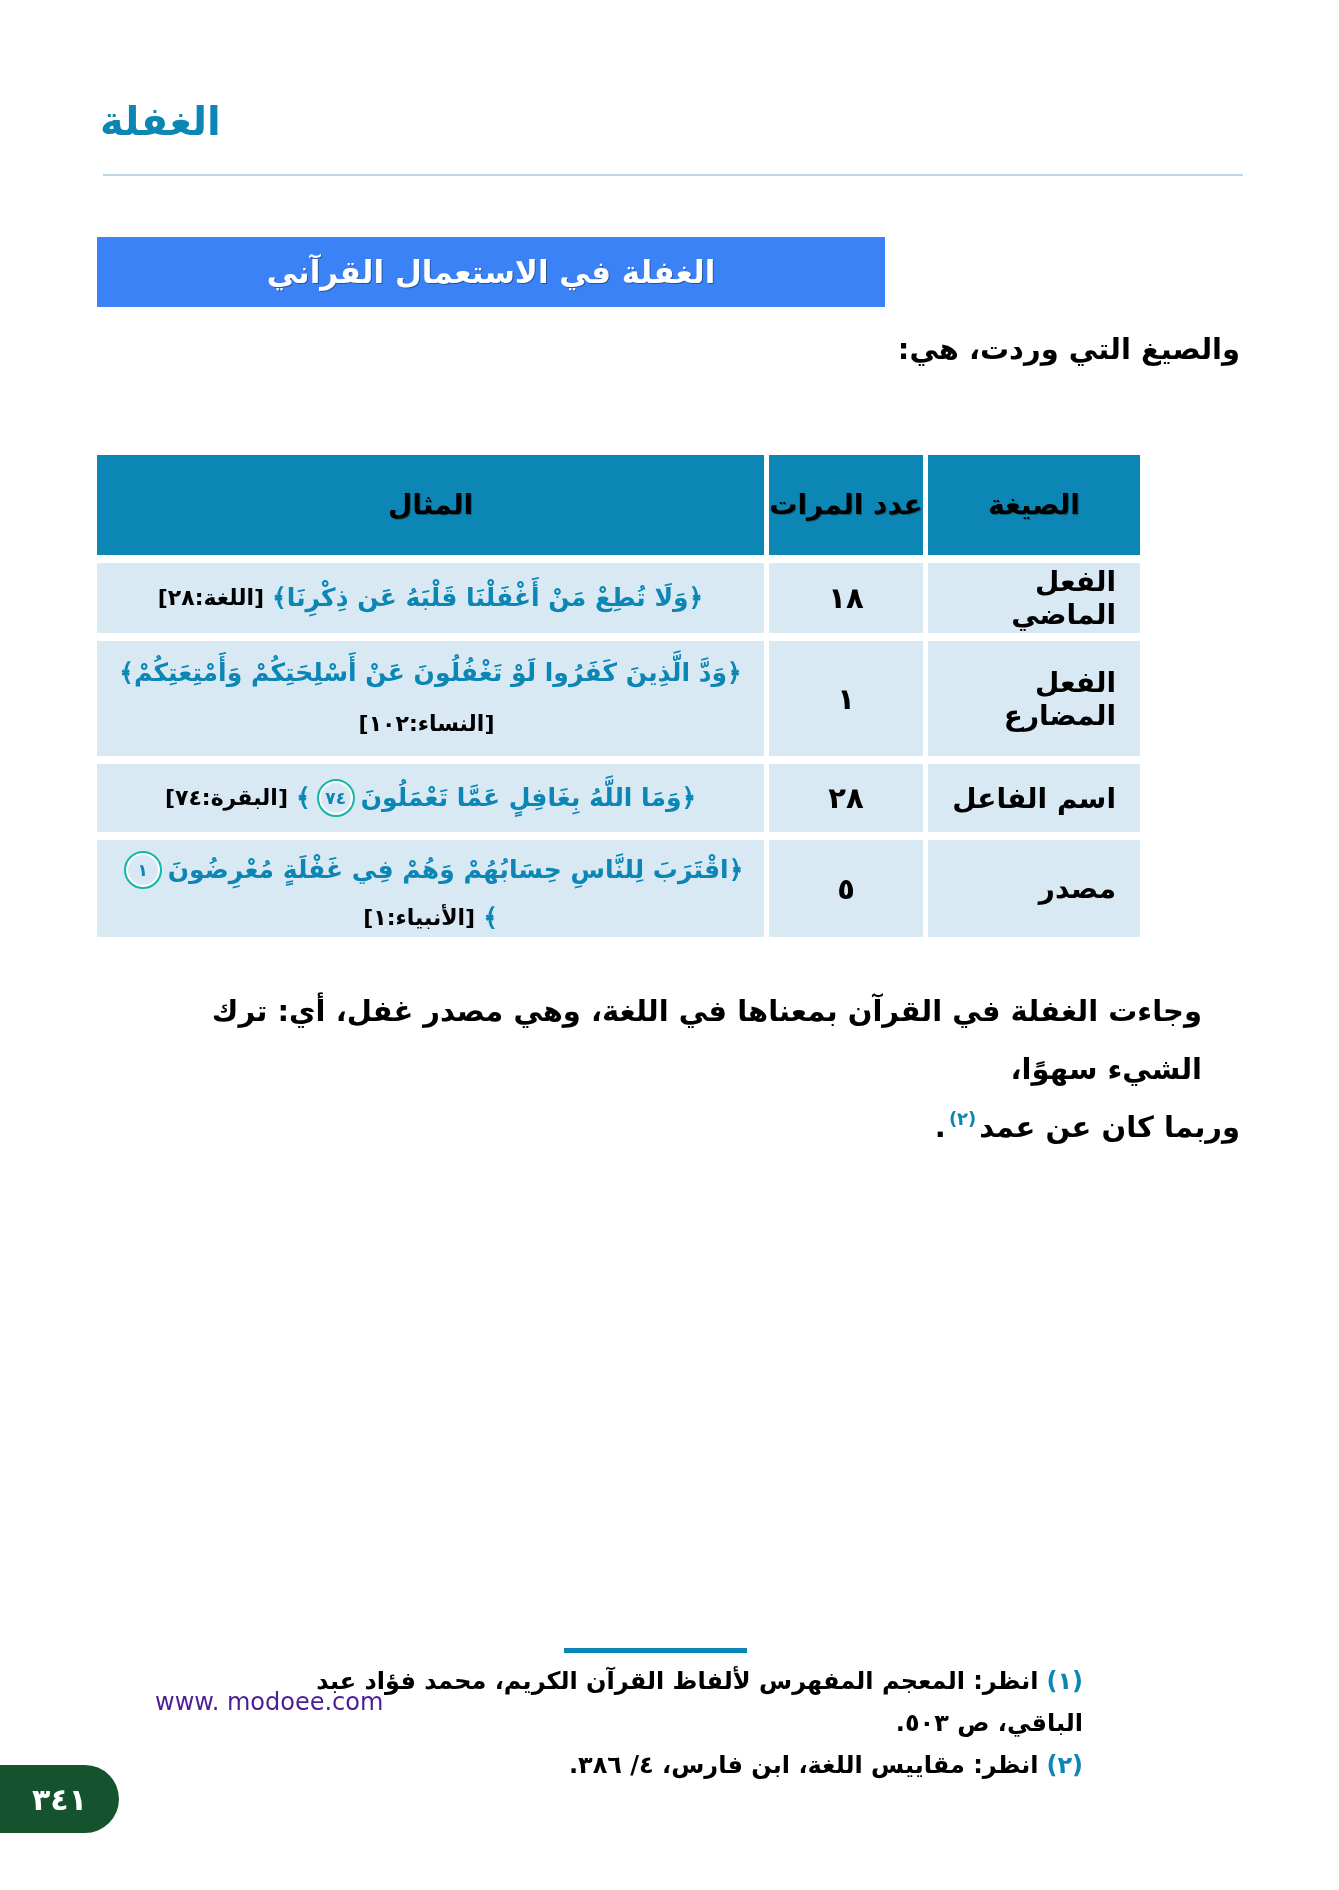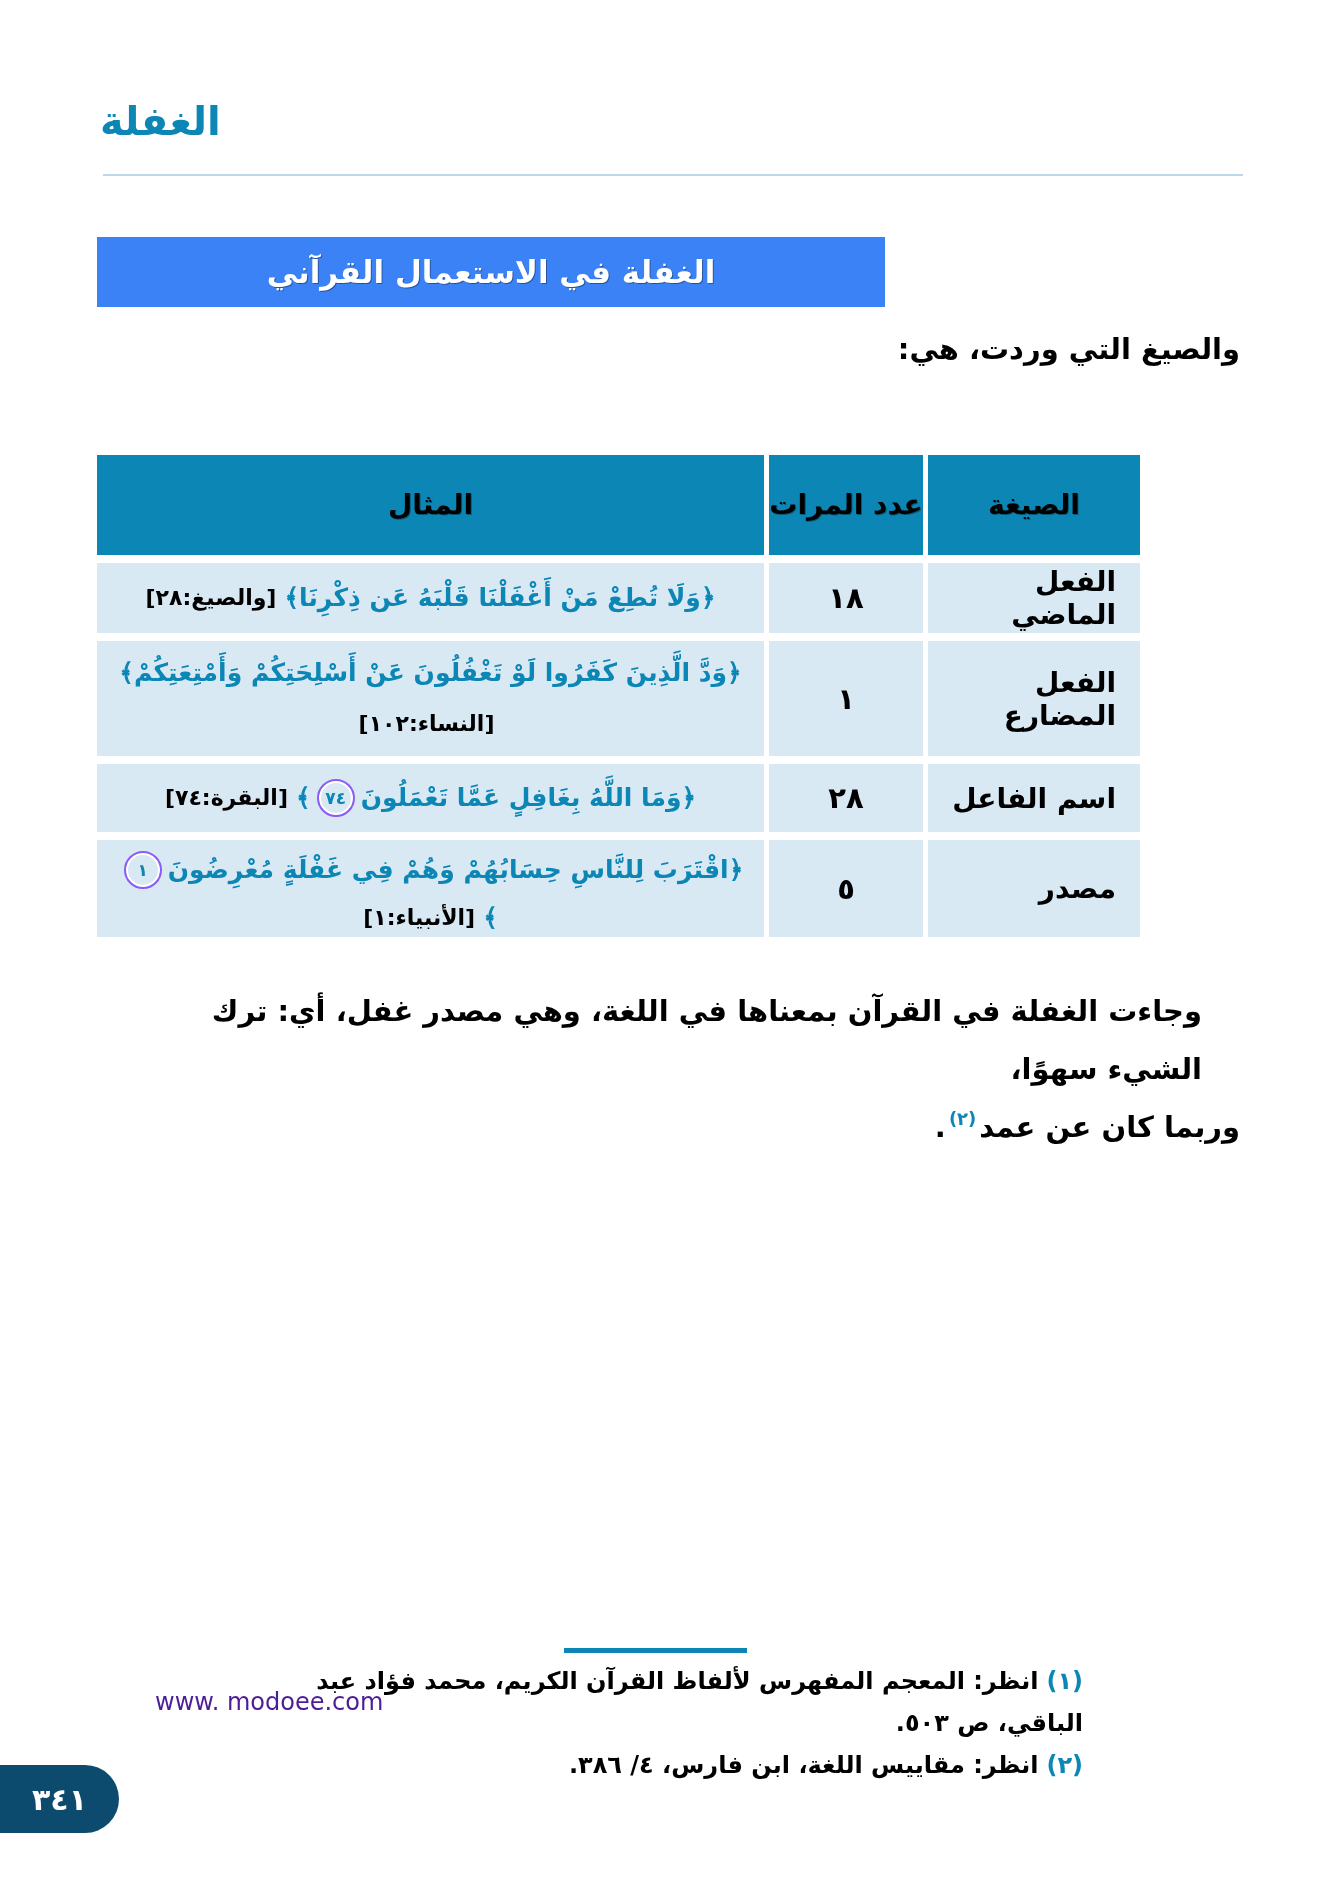--- a/index.html
+++ b/index.html
@@ -59,21 +59,21 @@
   }
   .qtable .count-cell{font-size:29px;font-weight:bold;color:#000;}
   .qtable .verse-cell{
     font-size:25px;font-weight:bold;color:#0c86b5;
     flex-wrap:wrap;text-align:center;padding:6px 14px;box-sizing:border-box;
     line-height:48px;
   }
   .verse-ref{color:#000;font-size:22px;font-weight:bold;padding-right:8px;}
   .ayah{
     display:inline-flex;align-items:center;justify-content:center;
-    width:34px;height:34px;border:2px solid #8b5cf6;border-radius:50%;
+    width:34px;height:34px;border:2px solid #14b8a6;border-radius:50%;
     font-size:17px;color:#0c86b5;margin:0 6px;vertical-align:middle;
     box-shadow:0 0 0 2px #ffffff inset;
   }
   .ayah:empty{display:none;}
   
   .body-par{
     position:absolute;top:982px;right:99px;width:1110px;
     direction:rtl;text-align:right;font-weight:bold;font-size:29px;color:#000;
     line-height:58px;
   }
@@ -85,21 +85,21 @@
   }
   .footnotes{
     position:absolute;top:1660px;right:256px;width:830px;
     direction:rtl;text-align:right;font-size:24px;font-weight:bold;color:#000;
     line-height:42px;
   }
   .footnotes .fn-marker{color:#0c86b5;padding-left:8px;}
   
   .page-number-tab{
     position:absolute;top:1765px;left:0;width:119px;height:68px;
-    background:#0c4a6e;border-radius:0 34px 34px 0;
+    background:#14532d;border-radius:0 34px 34px 0;
     display:flex;align-items:center;justify-content:center;
   }
   .page-number-tab span{color:#ffffff;font-size:30px;font-weight:bold;}
   .website{
     position:absolute;top:1688px;left:155px;
     color:#4c1d95;font-size:24px;direction:ltr;text-decoration:none;
   }
 </style>
 </head>
 <body>
@@ -119,21 +119,21 @@
 
   <div class="cell head">الصيغة</div>
   <div class="cell head">عدد المرات</div>
   <div class="cell head">المثال</div>
 
   <div class="cell form-cell">الفعل الماضي</div>
   <div class="cell count-cell">١٨</div>
   <div class="cell verse-cell">
     <span>﴿وَلَا تُطِعْ مَنْ أَغْفَلْنَا قَلْبَهُ عَن ذِكْرِنَا</span>
       <span>﴾</span>
-      <span class="verse-ref">[والصيغ:٢٨]</span>
+      <span class="verse-ref">[اللغة:٢٨]</span>
   </div>
 
   <div class="cell form-cell">الفعل المضارع</div>
   <div class="cell count-cell">١</div>
   <div class="cell verse-cell">
     <span>﴿وَدَّ الَّذِينَ كَفَرُوا لَوْ تَغْفُلُونَ عَنْ أَسْلِحَتِكُمْ وَأَمْتِعَتِكُمْ</span>
       <span>﴾</span>
       <span class="verse-ref">[النساء:١٠٢]</span>
   </div>
 

